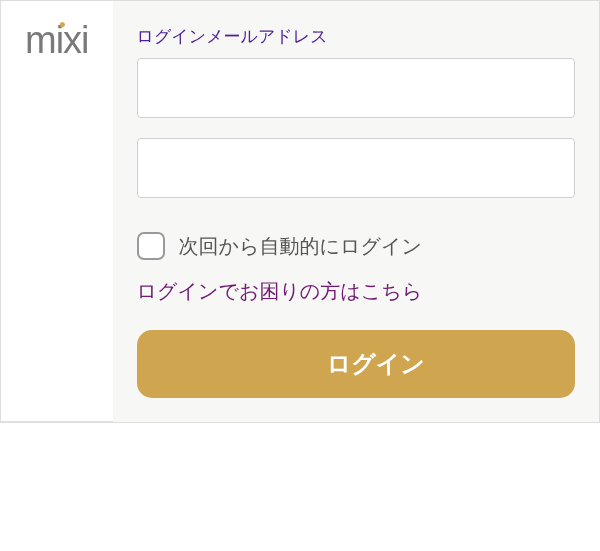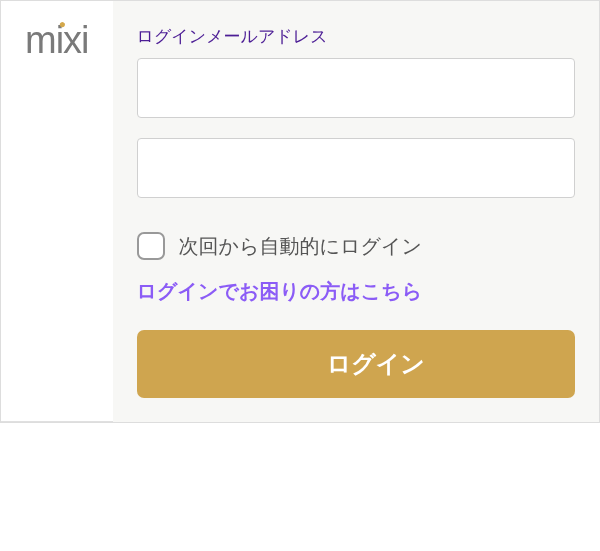--- a/index.html
+++ b/index.html
@@ -74,33 +74,32 @@
       font-size: 20px;
       color: #555;
       cursor: pointer;
     }
     .help-links {
       margin-bottom: 24px;
     }
     .help-link {
       display: block;
       font-size: 20px;
-      color: #8b5cf6;
+      color: #701a75;
       text-decoration: none;
       line-height: 1.5;
       cursor: pointer;
-      font-weight: bold;
     }
     .login-button {
       width: 100%;
       height: 68px;
       background: #cfa54f;
       color: #fff;
       border: none;
-      border-radius: 7px;
+      border-radius: 15px;
       font-size: 24px;
       font-weight: 700;
       cursor: pointer;
       margin-top: auto;
       padding-left: 40px;
     }
   </style>
 </head>
 <body>
 

